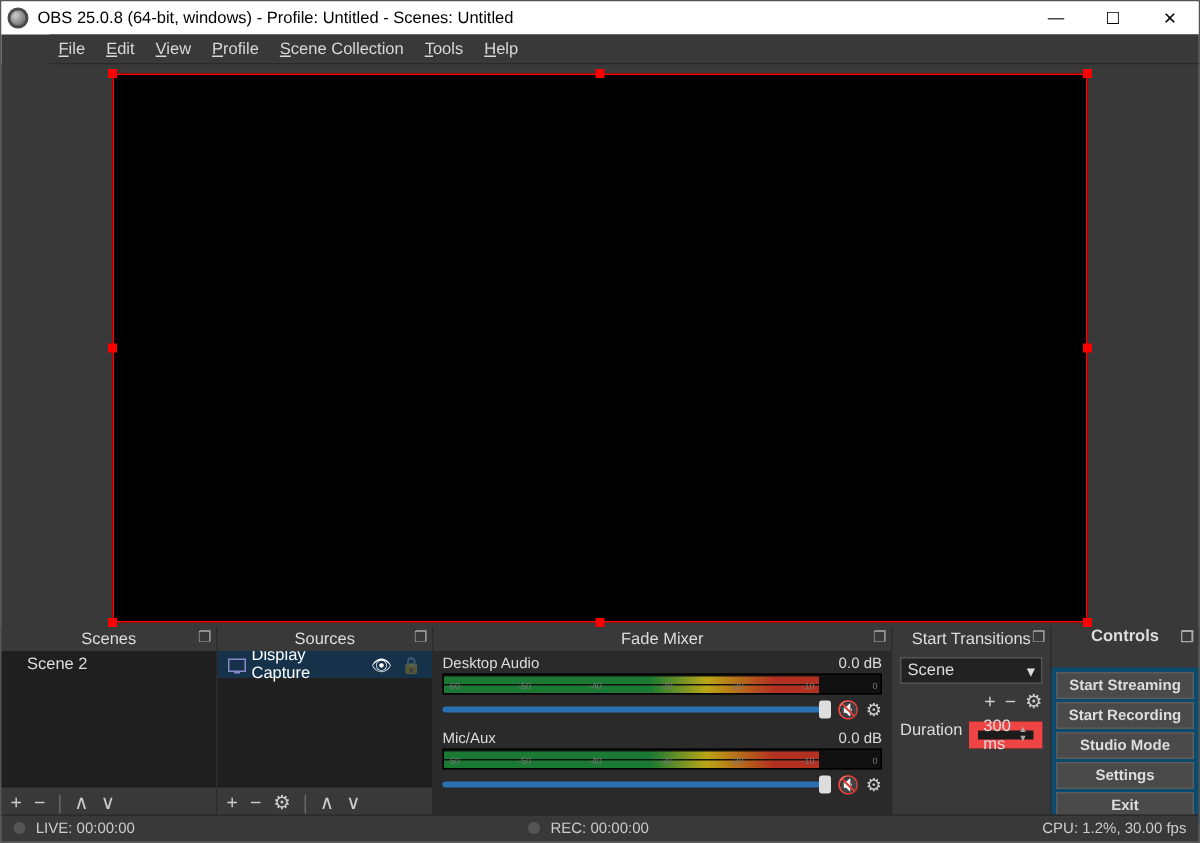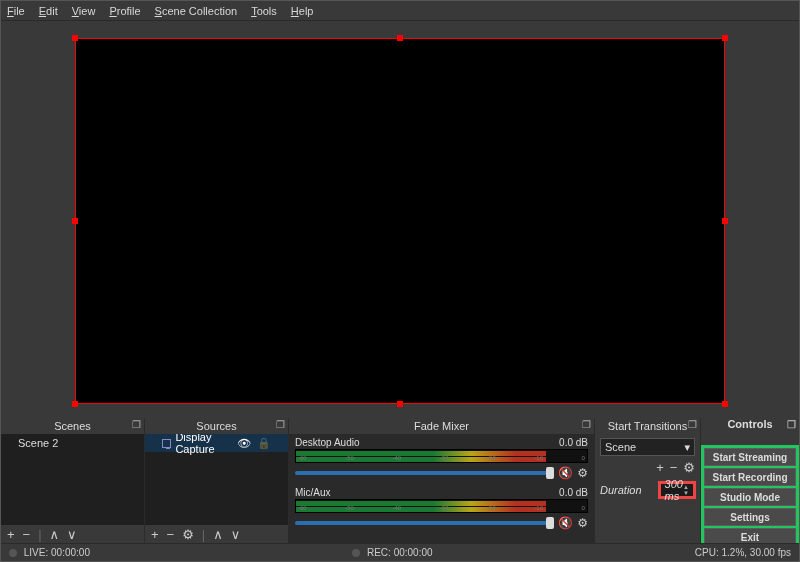--- a/index.html
+++ b/index.html
@@ -6,21 +6,21 @@
   body { width: 800px; height: 562px; background: #fff; overflow: hidden; }
   .window { width: 800px; height: 562px; display: flex; flex-direction: column; border: 1px solid #555; background:#fff;}
   
   .titlebar { height: 22px; background: #fff; display: flex; align-items: center; font-size: 11px; color: #000; padding-left: 4px; }
   .titlebar .logo { width:14px; height:14px; background:#4a4a4a; border-radius:50%; margin-right:6px; position:relative;}
   .titlebar .logo::after{content:"";position:absolute;inset:2px;border-radius:50%;background:radial-gradient(circle at 35% 35%,#ccc,#555);}
   .titlebar .spacer { flex:1; }
   .titlebar .winbtn { width:38px; height:22px; display:flex; align-items:center; justify-content:center; font-size:11px; }
   
   .client { flex:1; background:#393939; display:flex; flex-direction:column; color:#d8d8d8; }
-  .menubar { height:20px; background:#393939; display:flex; align-items:center; padding:0 0; font-size:11px; gap:2px; border-bottom:1px solid #2a2a2a;}
+  .menubar { height:20px; background:#393939; display:flex; align-items:center; padding:0 0; font-size:11px; gap:2px; border-bottom:1px solid #2a2a2a;margin-left:32px;}
   .menubar .mitem { padding:2px 6px; cursor:default; }
   .menubar .mitem span.ul { text-decoration: underline; }
   .preview { flex:1; background:#393939; position:relative; display:flex; align-items:center; justify-content:center; padding:4px 0 2px 0;}
   .canvas-wrap { position:relative; width:650px; height:366px; }
   .canvas { width:100%; height:100%; background:#000; border:1px solid #ff0000;}
   .handle { position:absolute; width:6px; height:6px; background:#ff0000; }
   .h-tl{top:-3px;left:-3px}.h-tr{top:-3px;right:-3px}.h-bl{bottom:-3px;left:-3px}.h-br{bottom:-3px;right:-3px}
   .h-tc{top:-3px;left:calc(50% - 3px)}.h-bc{bottom:-3px;left:calc(50% - 3px)}
   .h-ml{top:calc(50% - 3px);left:-3px}.h-mr{top:calc(50% - 3px);right:-3px}
 
@@ -34,21 +34,21 @@
   .panel-tools .sep{color:#666;}
   .panel-tools span{cursor:default;}
 
   .p-scenes{width:144px;}
   .p-sources{width:144px;}
   .p-mixer{flex:1;}
   .p-trans{width:106px;}
   .p-controls{width:98px;}
 
   .list-item { height:18px; font-size:11px; display:flex; align-items:center; padding:0 17px; color:#ddd; }
-  .source-row { height:18px; background:#16324a; font-size:11px; display:flex; align-items:center; padding:0 17px; color:#fff; gap:4px;}
+  .source-row { height:18px; background:#16324a; font-size:11px; display:flex; align-items:center; padding:0 7px; color:#fff; gap:4px;}
   .source-row .vlock{margin-left:auto; display:flex; gap:6px; font-size:11px;}
   .monitor-icon{width:12px;height:9px;border:1px solid #88c; display:inline-block; position:relative;}
   .monitor-icon::after{content:"";position:absolute;bottom:-2px;left:3px;width:4px;height:1px;background:#88c;}
 
   .mixer-ch{padding:3px 6px 4px 6px;}
   .mixer-top{display:flex;font-size:10px;color:#ddd;}
   .mixer-top .db{margin-left:auto;}
   .meter{height:14px;background:#111;position:relative;margin-top:1px;border:1px solid #000;}
   .meter .bar{position:absolute;left:0;height:5px;background:linear-gradient(to right,#1a7a33 0%,#1a7a33 55%,#b9a516 70%,#b43020 88%);}
   .meter .b1{top:1px;width:86%;} .meter .b2{top:7px;width:86%;}
@@ -56,36 +56,44 @@
   .ticks span{font-size:6px;color:#777;align-self:flex-end;transform:translateY(-1px);}
   .slider-row{display:flex;align-items:center;gap:4px;margin-top:3px;}
   .slider{flex:1;height:4px;background:#2b6fb3;position:relative;border-radius:2px;}
   .slider .thumb{position:absolute;right:0;top:-4px;width:8px;height:12px;background:#ddd;border-radius:2px;}
   .mute-ico{color:#d83a2b;font-size:12px;}
   .gear-ico{color:#ccc;font-size:12px;}
 
   .trans-body{background:#393939;padding:4px 5px;font-size:11px;color:#ddd;}
   .select{height:18px;background:#222;border:1px solid #555;display:flex;align-items:center;padding:0 4px;font-size:11px;justify-content:space-between;}
   .trans-btns{display:flex;justify-content:flex-end;gap:6px;margin-top:4px;font-size:13px;color:#ccc;}
-  .dur-row{display:flex;align-items:center;gap:16px;margin-top:6px;font-style:italic;}
-  .dur-input{flex:1;height:18px;background:#1b1b1b;border:3px solid #ef4444;color:#ddd;font-size:11px;display:flex;align-items:center;padding:0 4px;justify-content:space-between;}
+  .dur-row{display:flex;align-items:flex-start;gap:4px;margin-top:6px;}
+  .dur-input{flex:1;height:18px;background:#1b1b1b;border:6px solid #ef4444;color:#ddd;font-size:11px;display:flex;align-items:center;padding:0 4px;justify-content:space-between;}
   .spin{display:flex;flex-direction:column;font-size:6px;line-height:6px;color:#aaa;}
 
-  .controls-body{background:#22c55e;padding:3px 3px;display:flex;flex-direction:column;gap:2px;margin-top:15px;}
+  .controls-body{background:#0c4a6e;padding:3px 3px;display:flex;flex-direction:column;gap:2px;margin-top:15px;}
   .btn{height:18px;background:#4a4a4a;border:1px solid #5c5c5c;font-size:10px;color:#ddd;display:flex;align-items:center;justify-content:center;}
 
   .status{height:18px;background:#393939;border-top:1px solid #2a2a2a;display:flex;align-items:center;justify-content:space-between;gap:14px;padding:0 8px;font-size:10px;color:#ccc;}
   .status .dot{width:8px;height:8px;border-radius:50%;background:#555;display:inline-block;margin-right:4px;vertical-align:middle;}
   .status .rec-dot{background:#555;}
 </style>
 </head>
 <body>
 
 <div class="window">
 
+  <div class="titlebar">
+    <span class="logo"></span>
+    <span>OBS 25.0.8 (64-bit, windows) - Profile: Untitled - Scenes: Untitled</span>
+    <span class="spacer"></span>
+    <span class="winbtn">—</span>
+    <span class="winbtn">☐</span>
+    <span class="winbtn">✕</span>
+  </div>
 
   <div class="client">
 
     <div class="menubar">
       <span class="mitem"><span class="ul">F</span><span></span>ile</span>
       <span class="mitem"><span class="ul">E</span>dit</span>
       <span class="mitem"><span class="ul">V</span>iew</span>
       <span class="mitem"><span class="ul">P</span>rofile</span>
       <span class="mitem"><span class="ul">S</span>cene Collection</span>
       <span class="mitem"><span class="ul">T</span>ools</span>

